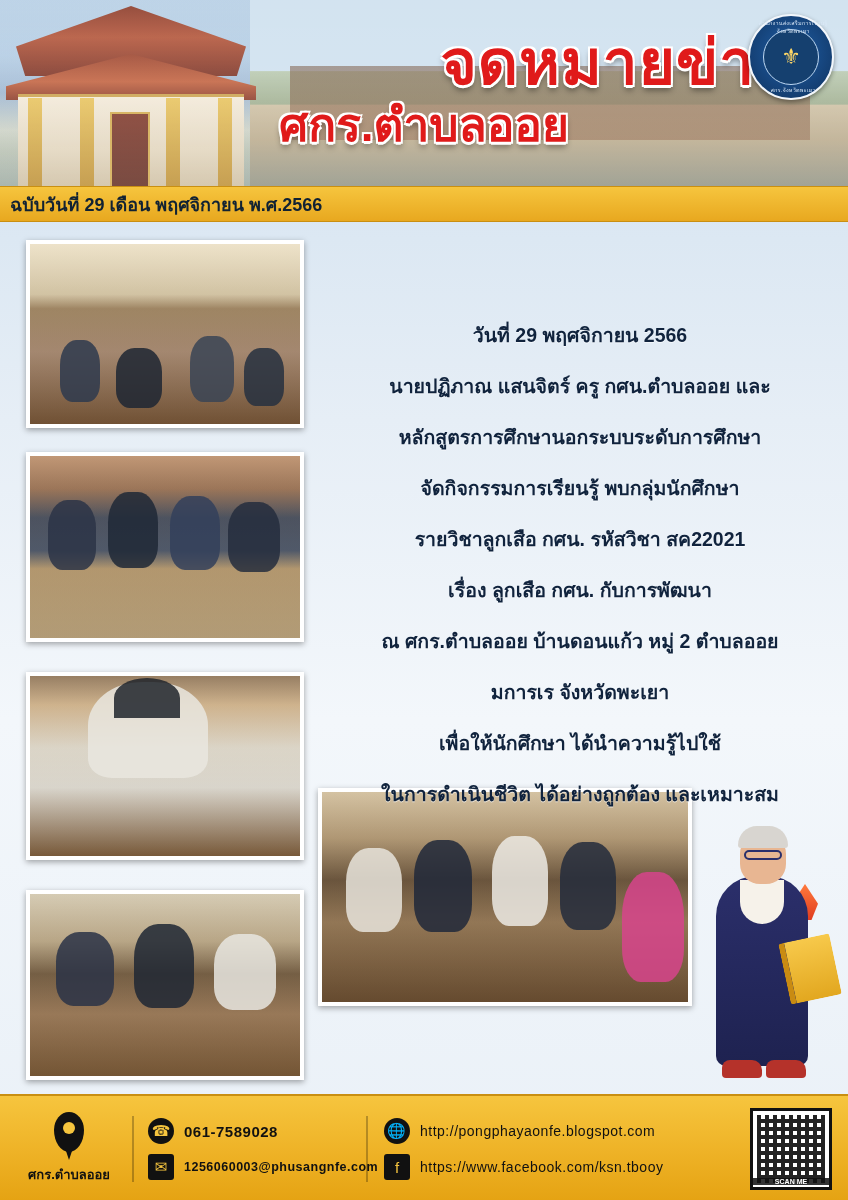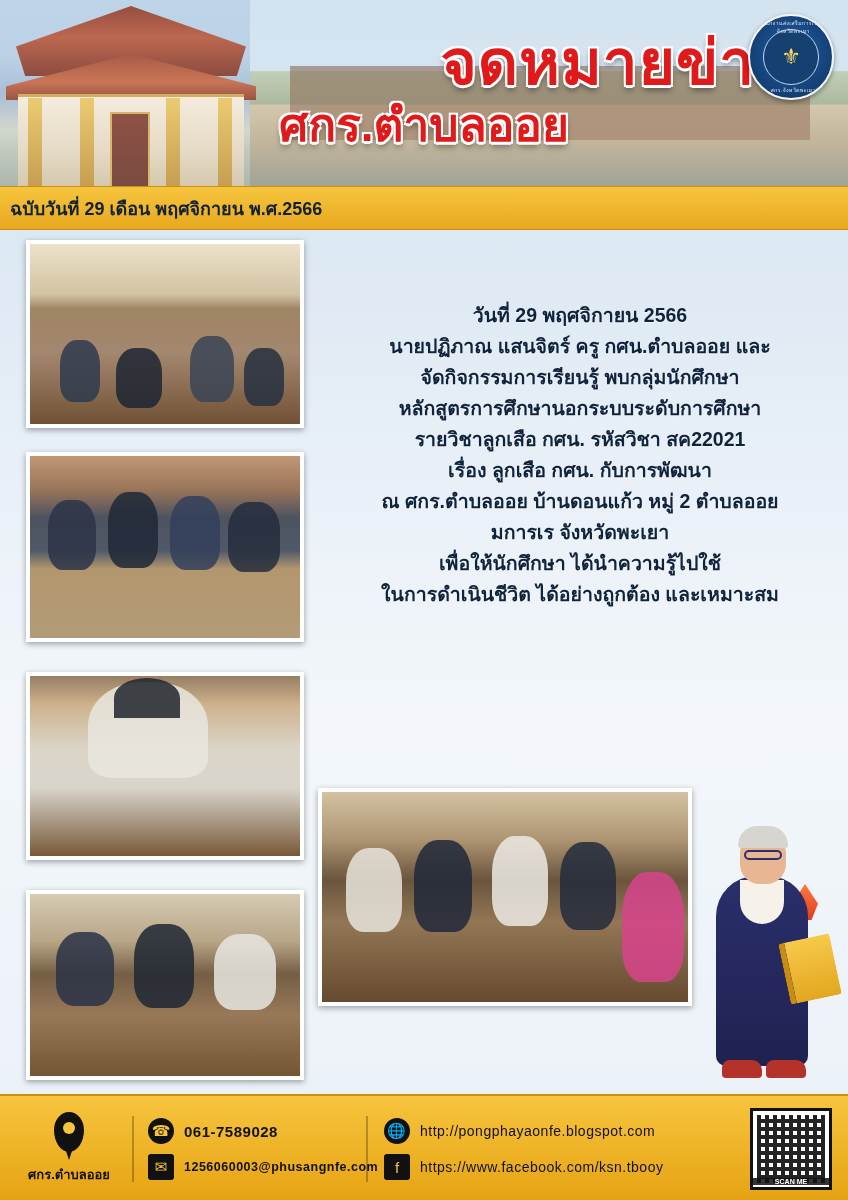--- a/index.html
+++ b/index.html
@@ -115,21 +115,21 @@
     color: #ffd766; font-size: 22px;
   }
   .logo .ring-text{
     position:absolute; top:3px; left:0; width:86px; text-align:center;
     font-size:5.5px; color:#dbe9f8; letter-spacing:.2px;
   }
   .logo .ring-text.bottom{ top:auto; bottom:4px; }
 
   
   .date-bar {
-    position: absolute; left: 0; top: 186px; width: 848px; height: 44px;
+    position: absolute; left: 0; top: 186px; width: 848px; height: 36px;
     background: linear-gradient(180deg,#f6c53e 0%, #e8a81f 100%);
     display: flex; align-items: center;
     border-top: 1px solid #c98f12;
     border-bottom: 1px solid #c98f12;
   }
   .date-bar .txt {
     padding-left: 10px;
     font-size: 18px; font-weight: bold; color: #123;
   }
 
@@ -179,21 +179,21 @@
   }
 
   
   .body-text {
     position: absolute; left: 330px; top: 300px; width: 500px;
     text-align: center;
     font-size: 19.5px; line-height: 31px;
     color: #10233d; font-weight: 600;
     text-shadow: 0 1px 0 rgba(255,255,255,.6);
   }
-  .body-text div { white-space: nowrap; }
+  .body-text div { white-space: nowrap; margin-top: 20px; }
 
   
   .teacher { position: absolute; right: 10px; bottom: 112px; width: 150px; height: 300px; }
   .t-robe {
     position: absolute; left: 28px; top: 88px; width: 92px; height: 190px;
     background: linear-gradient(180deg,#2b2f6b 0%, #1e2250 100%);
     border-radius: 40px 40px 10px 10px;
   }
   .t-collar {
     position: absolute; left: 52px; top: 92px; width: 44px; height: 44px;
@@ -363,22 +363,22 @@
         <div class="fig" style="left:170px;top:44px;width:56px;height:90px;background:#eceae4"></div>
         <div class="fig" style="left:238px;top:50px;width:56px;height:88px;background:#232b3c"></div>
         <div class="fig" style="left:300px;top:80px;width:62px;height:110px;background:#d7448c"></div>
       </div>
     </div>
   </div>
 
   <div class="body-text">
     <div>วันที่ 29 พฤศจิกายน 2566</div>
     <div>นายปฏิภาณ  แสนจิตร์ ครู กศน.ตำบลออย และ</div>
+    <div>หลักสูตรการศึกษานอกระบบระดับการศึกษา</div>
     <div>จัดกิจกรรมการเรียนรู้ พบกลุ่มนักศึกษา</div>
-    <div>หลักสูตรการศึกษานอกระบบระดับการศึกษา</div>
     <div>รายวิชาลูกเสือ กศน. รหัสวิชา สค22021</div>
     <div>เรื่อง ลูกเสือ กศน. กับการพัฒนา</div>
     <div>ณ ศกร.ตำบลออย บ้านดอนแก้ว หมู่ 2 ตำบลออย</div>
     <div>มการเร จังหวัดพะเยา</div>
     <div>เพื่อให้นักศึกษา ได้นำความรู้ไปใช้</div>
     <div>ในการดำเนินชีวิต ได้อย่างถูกต้อง และเหมาะสม</div>
   </div>
 
   <div class="teacher">
     <div class="t-flame"></div>

